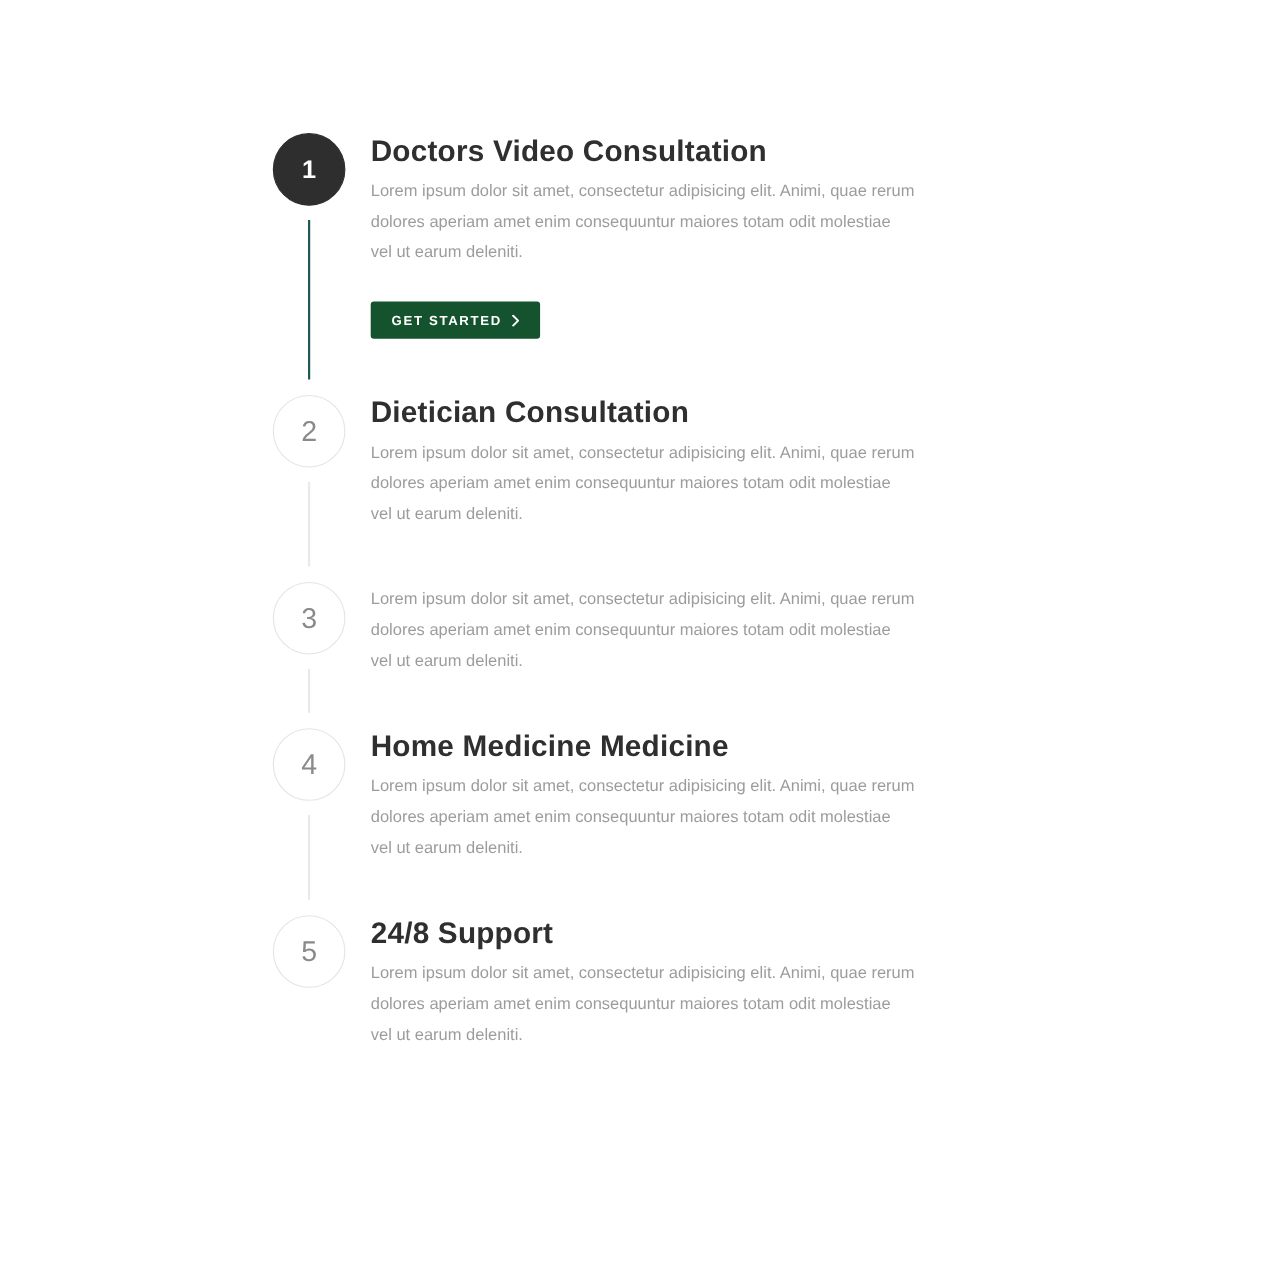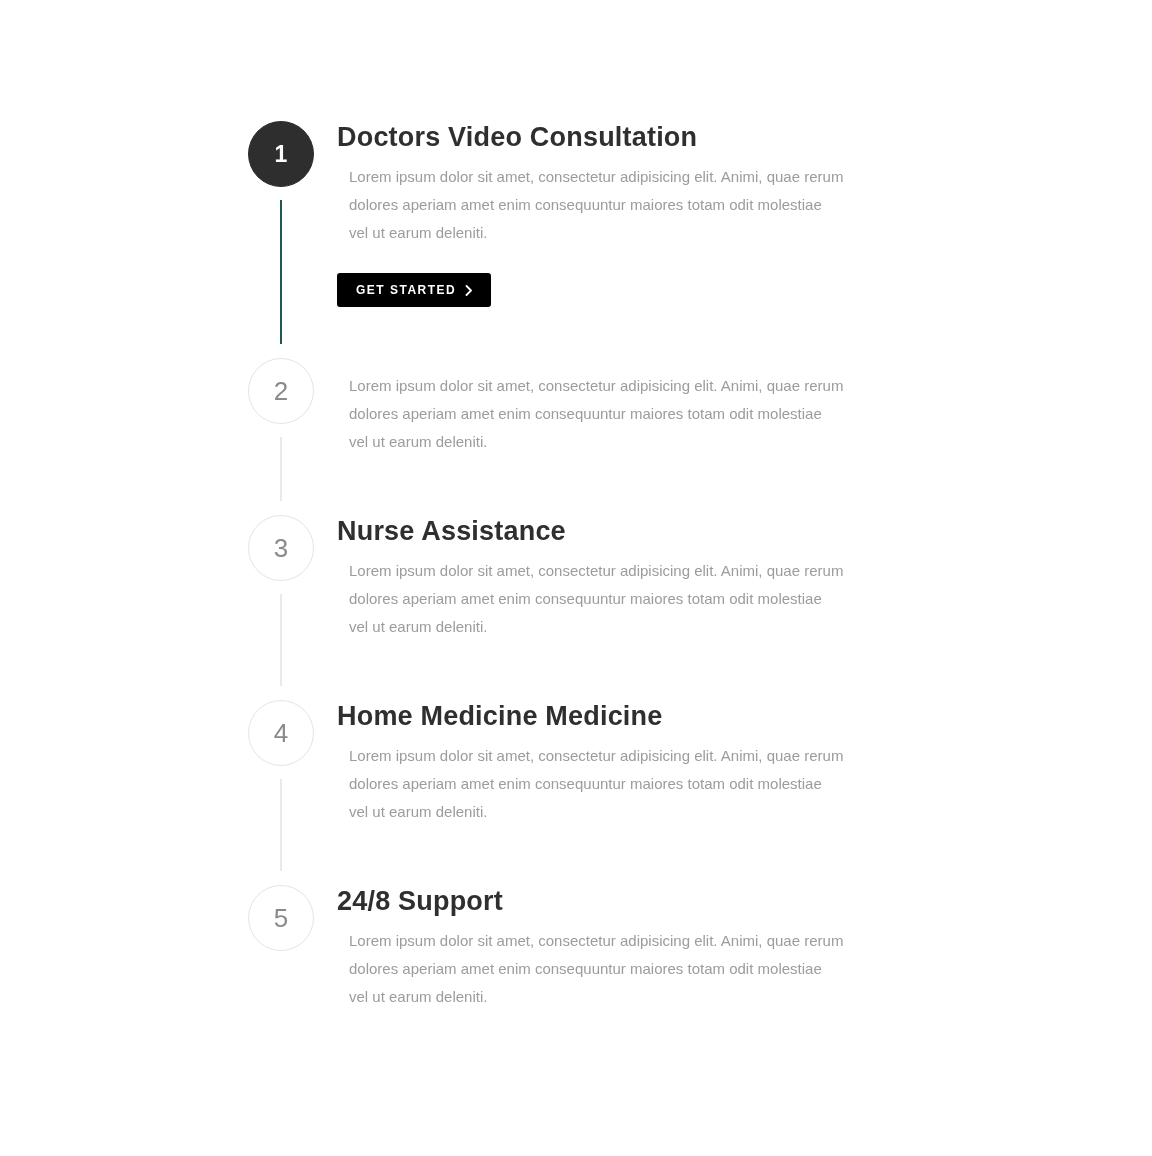--- a/index.html
+++ b/index.html
@@ -76,31 +76,31 @@
   .step.last .content { padding-bottom: 0; }
   .step-title {
     margin: 0 0 9px 0;
     font-size: 27px;
     line-height: 28px;
     font-weight: bold;
     color: #2f2f2f;
     letter-spacing: 0.2px;
   }
   .step-desc {
-    margin: 12px;
+    margin: 0;
     font-size: 15px;
     line-height: 28px;
     color: #9c9c9c;
     white-space: pre-line;
   }
   .cta {
-    margin-top: 14px;
+    margin-top: 30px;
     height: 34px;
     padding: 0 19px;
-    background: #000000;
+    background: #14532d;
     color: #ffffff;
     border: none;
     border-radius: 3px;
     font-family: "Liberation Sans", sans-serif;
     font-size: 12px;
     font-weight: bold;
     letter-spacing: 1.5px;
     display: inline-flex;
     align-items: center;
     gap: 9px;
@@ -138,35 +138,35 @@
   </div>
 
   <div class="step">
     <div class="rail-col">
       <div class="circle">
         <span>2</span>
       </div>
       <div class="rail"></div>
     </div>
     <div class="content">
+      <h3 class="step-title">Dietician Consultation</h3>
       <p class="step-desc">Lorem ipsum dolor sit amet, consectetur adipisicing elit. Animi, quae rerum
 dolores aperiam amet enim consequuntur maiores totam odit molestiae
 vel ut earum deleniti.</p>
     </div>
   </div>
 
   <div class="step">
     <div class="rail-col">
       <div class="circle">
         <span>3</span>
       </div>
       <div class="rail"></div>
     </div>
     <div class="content">
-      <h3 class="step-title">Nurse Assistance</h3>
       <p class="step-desc">Lorem ipsum dolor sit amet, consectetur adipisicing elit. Animi, quae rerum
 dolores aperiam amet enim consequuntur maiores totam odit molestiae
 vel ut earum deleniti.</p>
     </div>
   </div>
 
   <div class="step">
     <div class="rail-col">
       <div class="circle">
         <span>4</span>

